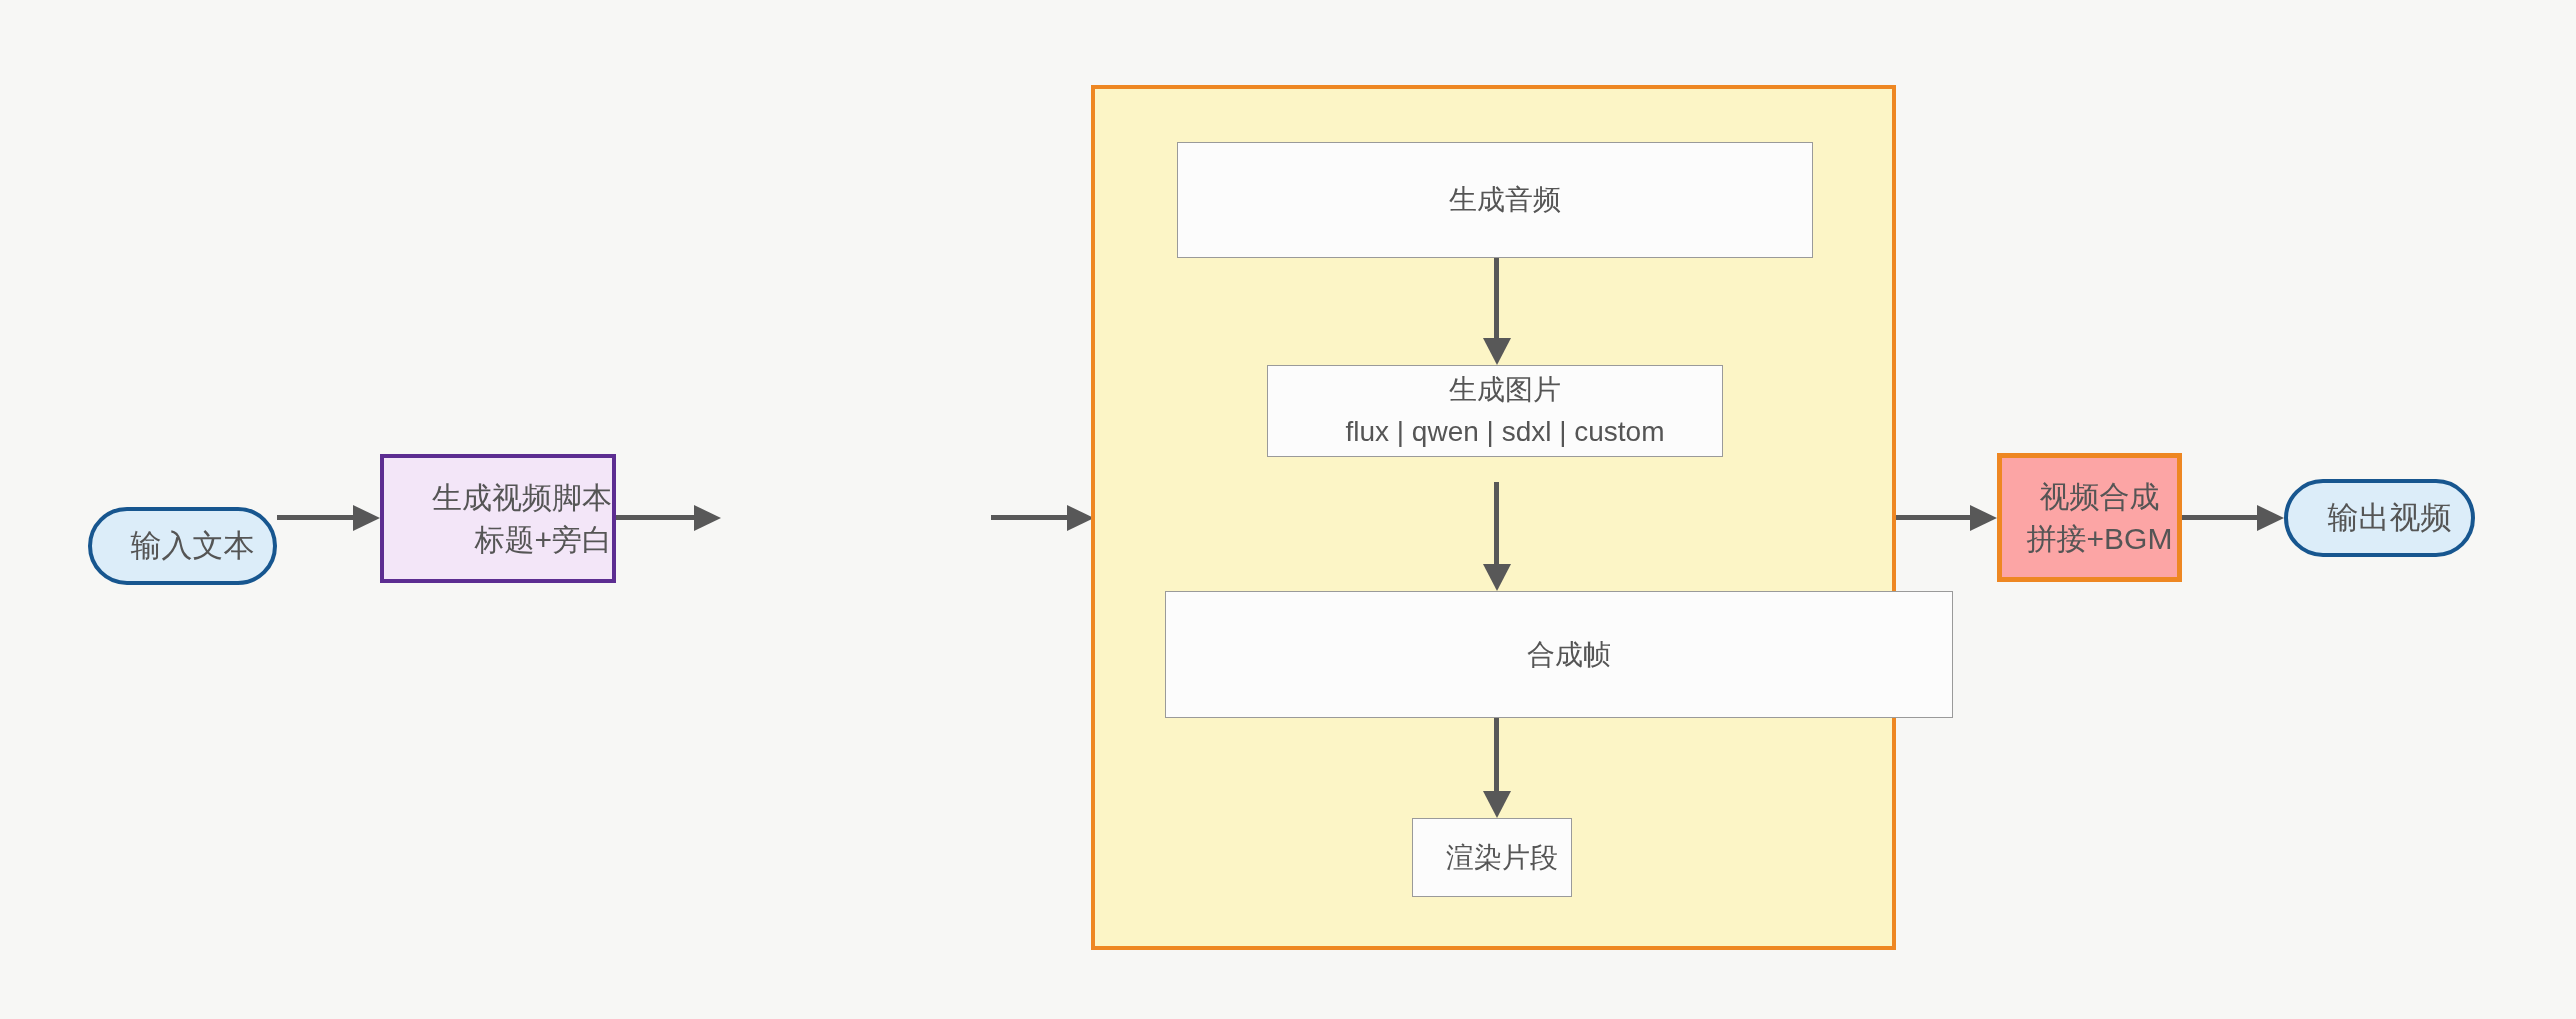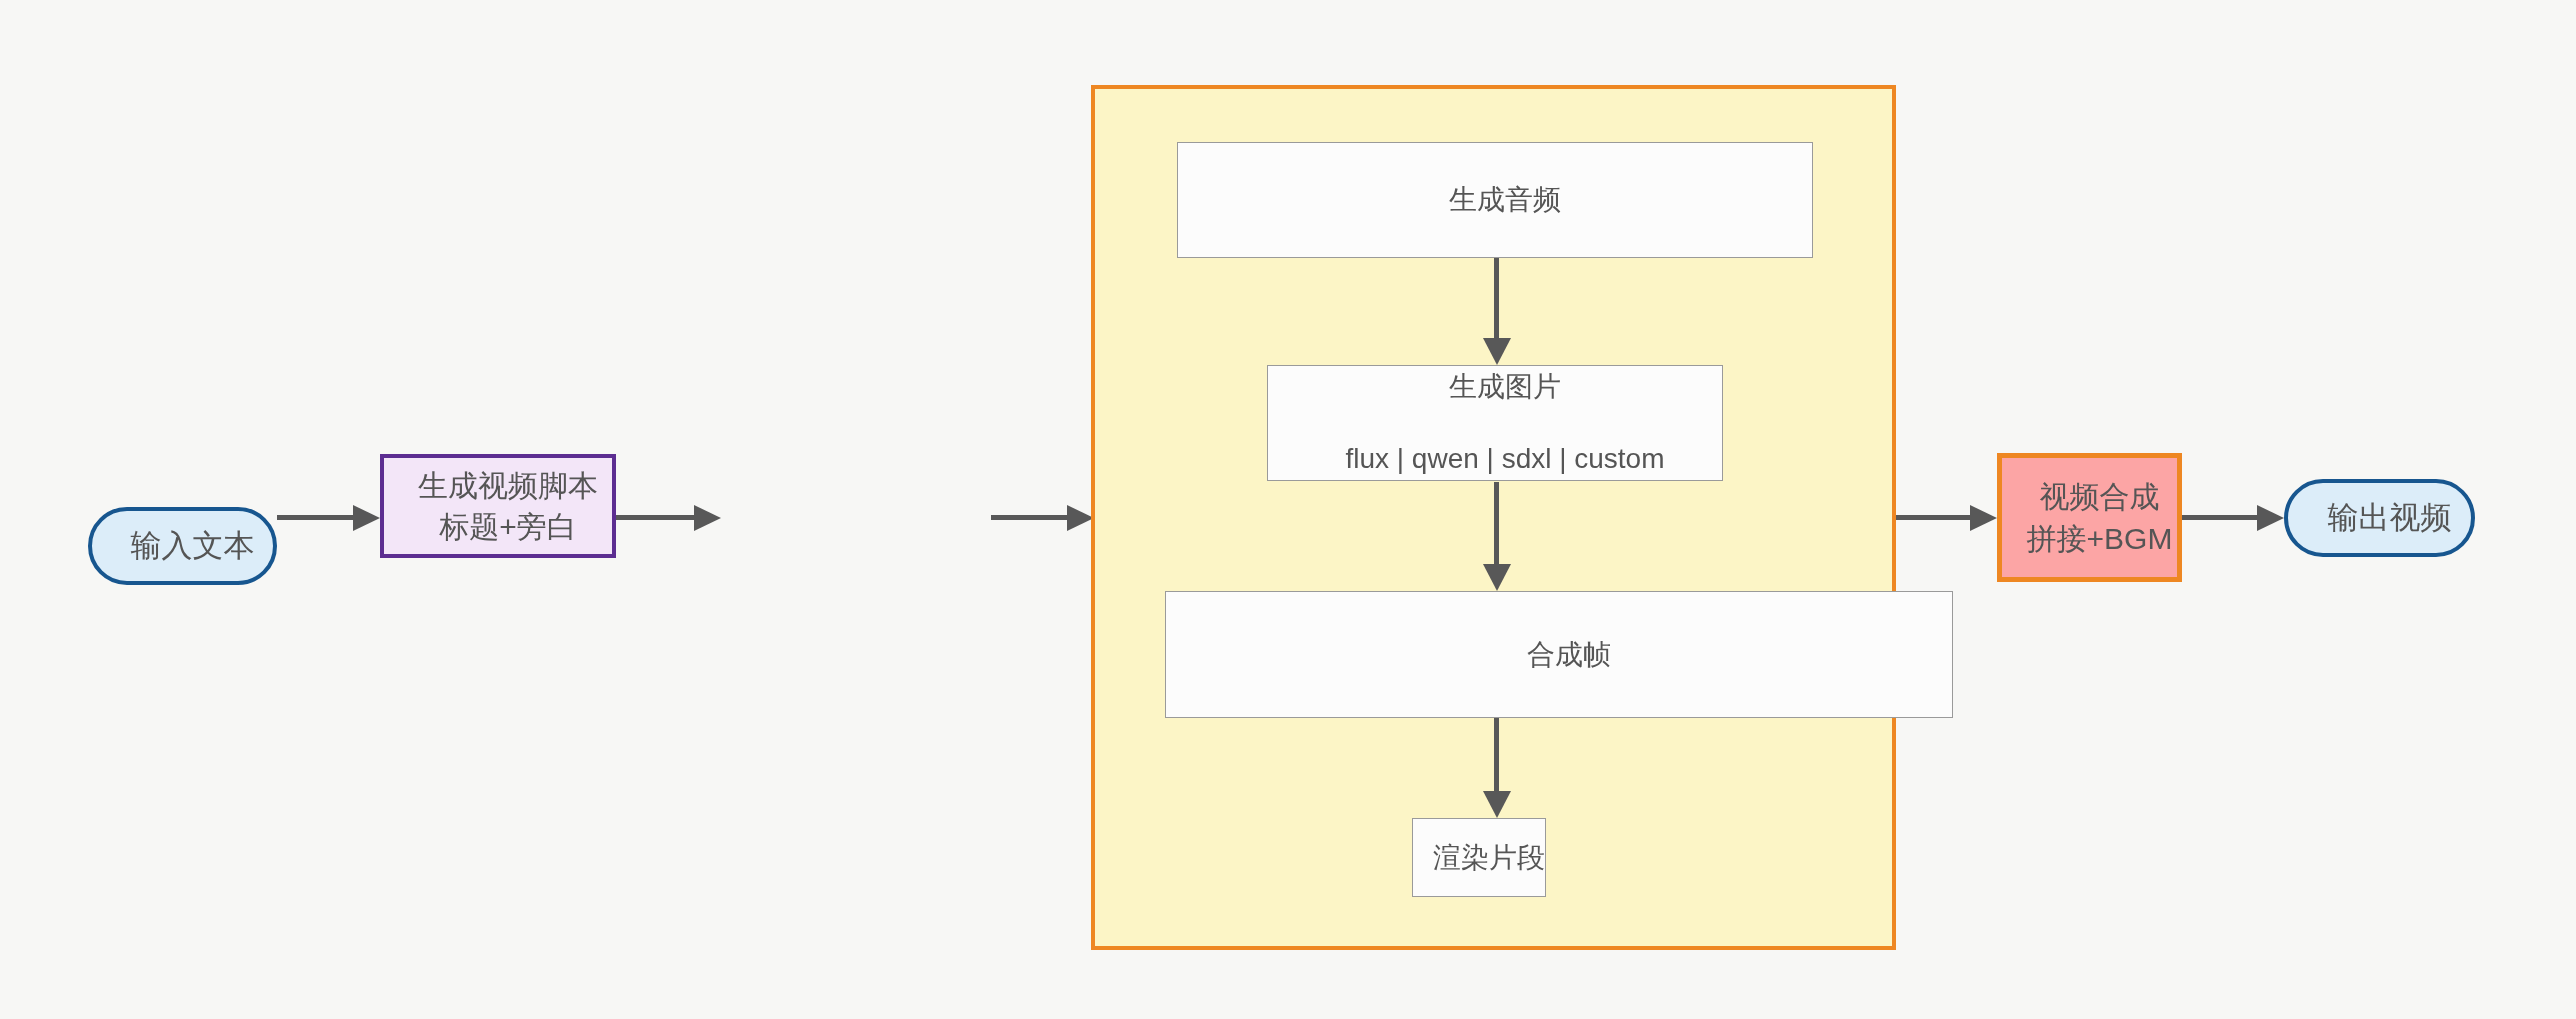--- a/index.html
+++ b/index.html
@@ -86,21 +86,21 @@
 
   <div class="node pill" style="left:88px; top:507px; width:189px; height:78px;">
     <span>输入文本</span>
   </div>
 
   <div class="arrow-h" style="left:277px; top:504px; width:103px;">
     <div class="shaft"></div>
     <div class="head"></div>
   </div>
 
-  <div class="node purple" style="left:380px; top:454px; width:236px; height:104px;">
+  <div class="node purple" style="left:380px; top:454px; width:236px; height:129px;align-items:flex-end;">
     <span>生成视频脚本</span>
     <span>标题+旁白</span>
   </div>
 
   <div class="arrow-h" style="left:616px; top:504px; width:105px;">
     <div class="shaft"></div>
     <div class="head"></div>
   </div>
 
 
@@ -113,40 +113,40 @@
 
   <div class="node plain" style="left:1177px; top:142px; width:636px; height:116px;">
     <span>生成音频</span>
   </div>
 
   <div class="arrow-v" style="left:1482px; top:258px; height:107px;">
     <div class="shaft"></div>
     <div class="head"></div>
   </div>
 
-  <div class="node plain" style="left:1267px; top:365px; width:456px; height:116px;justify-content:space-between;">
+  <div class="node plain" style="left:1267px; top:365px; width:456px; height:92px;">
     <span>生成图片</span>
     <span>flux | qwen | sdxl | custom</span>
   </div>
 
   <div class="arrow-v" style="left:1482px; top:482px; height:109px;">
     <div class="shaft"></div>
     <div class="head"></div>
   </div>
 
   <div class="node plain" style="left:1165px; top:591px; width:788px; height:127px;">
     <span>合成帧</span>
   </div>
 
   <div class="arrow-v" style="left:1482px; top:718px; height:100px;">
     <div class="shaft"></div>
     <div class="head"></div>
   </div>
 
-  <div class="node plain" style="left:1412px; top:818px; width:134px; height:79px;">
+  <div class="node plain" style="left:1412px; top:818px; width:160px; height:79px;">
     <span>渲染片段</span>
   </div>
 
   <div class="arrow-h" style="left:1896px; top:504px; width:101px;">
     <div class="shaft"></div>
     <div class="head"></div>
   </div>
 
   <div class="node orangebox" style="left:1997px; top:453px; width:185px; height:129px;">
     <span>视频合成</span>

